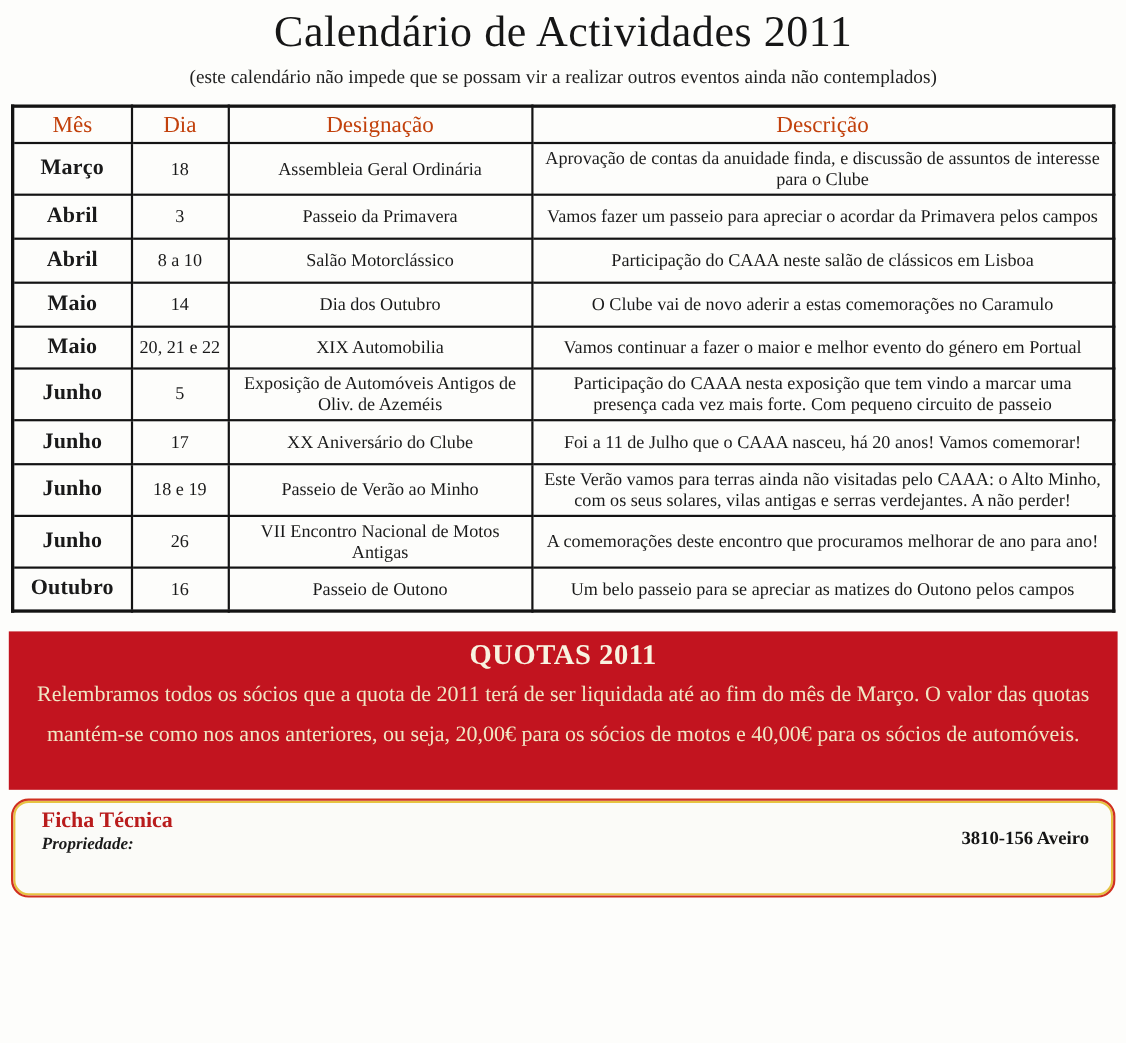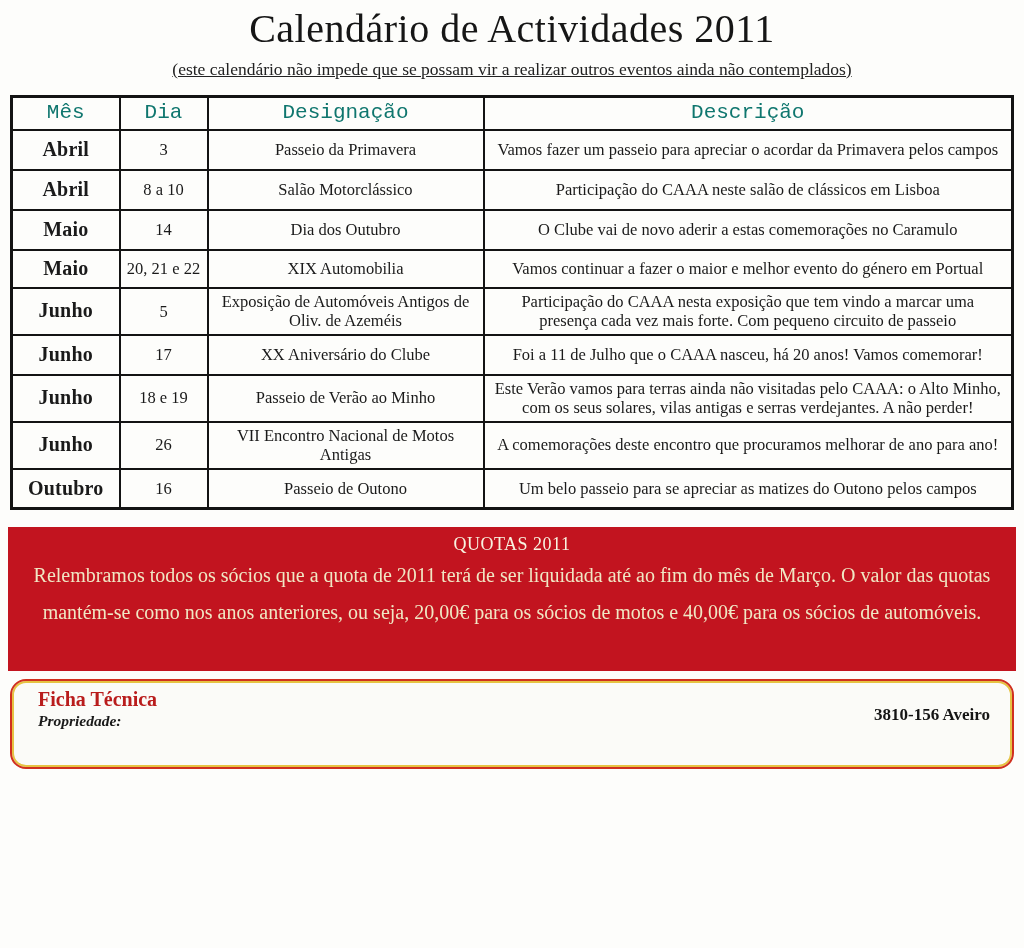--- a/index.html
+++ b/index.html
@@ -26,21 +26,20 @@
     font-weight: 400;
     letter-spacing: 0.5px;
     margin: 0;
     color: #161616;
   }
   .doc-subtitle {
     text-align: center;
     font-size: 17.5px;
     margin-top: 7px;
     color: #222;
-    text-decoration: underline;
   }
   
   table.calendar {
     border-collapse: collapse;
     margin: 15px 10px 0 10px;
     width: 1004px;
     table-layout: fixed;
   }
   table.calendar, table.calendar td, table.calendar th {
     border: 2px solid #131313;
@@ -52,24 +51,23 @@
     vertical-align: middle;
     line-height: 1.18;
     overflow: hidden;
   }
   col.c-mes  { width: 108px; }
   col.c-dia  { width: 88px; }
   col.c-des  { width: 276px; }
   col.c-desc { width: auto; }
   tr.head-row { height: 32px; }
   tr.head-row th {
-    color: #0f766e;
+    color: #c2410c;
     font-weight: 400;
     font-size: 21px;
-    font-family: Liberation Mono, monospace;
   }
   tr.data-row { height: 40px; }
   td.mes {
     font-weight: 700;
     font-size: 20px;
     letter-spacing: 0.2px;
   }
   td.dia { font-size: 16.5px; }
   td.des { font-size: 16.5px; }
   td.desc { font-size: 16.5px; }
@@ -77,22 +75,22 @@
   .quotas {
     margin: 17px 8px 0 8px;
     background: #c2141f;
     padding: 7px 16px 10px 16px;
     box-sizing: border-box;
     min-height: 144px;
   }
   .quotas-title {
     text-align: center;
     color: #f8f3e0;
-    font-weight: 400;
-    font-size: 18px;
+    font-weight: 700;
+    font-size: 26px;
     letter-spacing: 0.5px;
     margin: 0 0 2px 0;
   }
   .quotas-body {
     text-align: center;
     color: #f0e7c4;
     font-size: 20px;
     line-height: 1.87;
     margin: 0;
   }
@@ -147,20 +145,26 @@
         <col class="c-des">
         <col class="c-desc">
     </colgroup>
     <tbody>
         <tr class="head-row">
       <th>Mês</th>
       <th>Dia</th>
       <th>Designação</th>
       <th>Descrição</th>
     </tr>
+    <tr class="data-row" style="height:42px">
+      <td class="mes">Março</td>
+      <td class="dia">18</td>
+      <td class="des">Assembleia Geral Ordinária</td>
+      <td class="desc">Aprovação de contas da anuidade finda, e discussão de assuntos de interesse para o Clube</td>
+    </tr>
     <tr class="data-row">
       <td class="mes">Abril</td>
       <td class="dia">3</td>
       <td class="des">Passeio da Primavera</td>
       <td class="desc">Vamos fazer um passeio para apreciar o acordar da Primavera pelos campos</td>
     </tr>
     <tr class="data-row">
       <td class="mes">Abril</td>
       <td class="dia">8 a 10</td>
       <td class="des">Salão Motorclássico</td>

